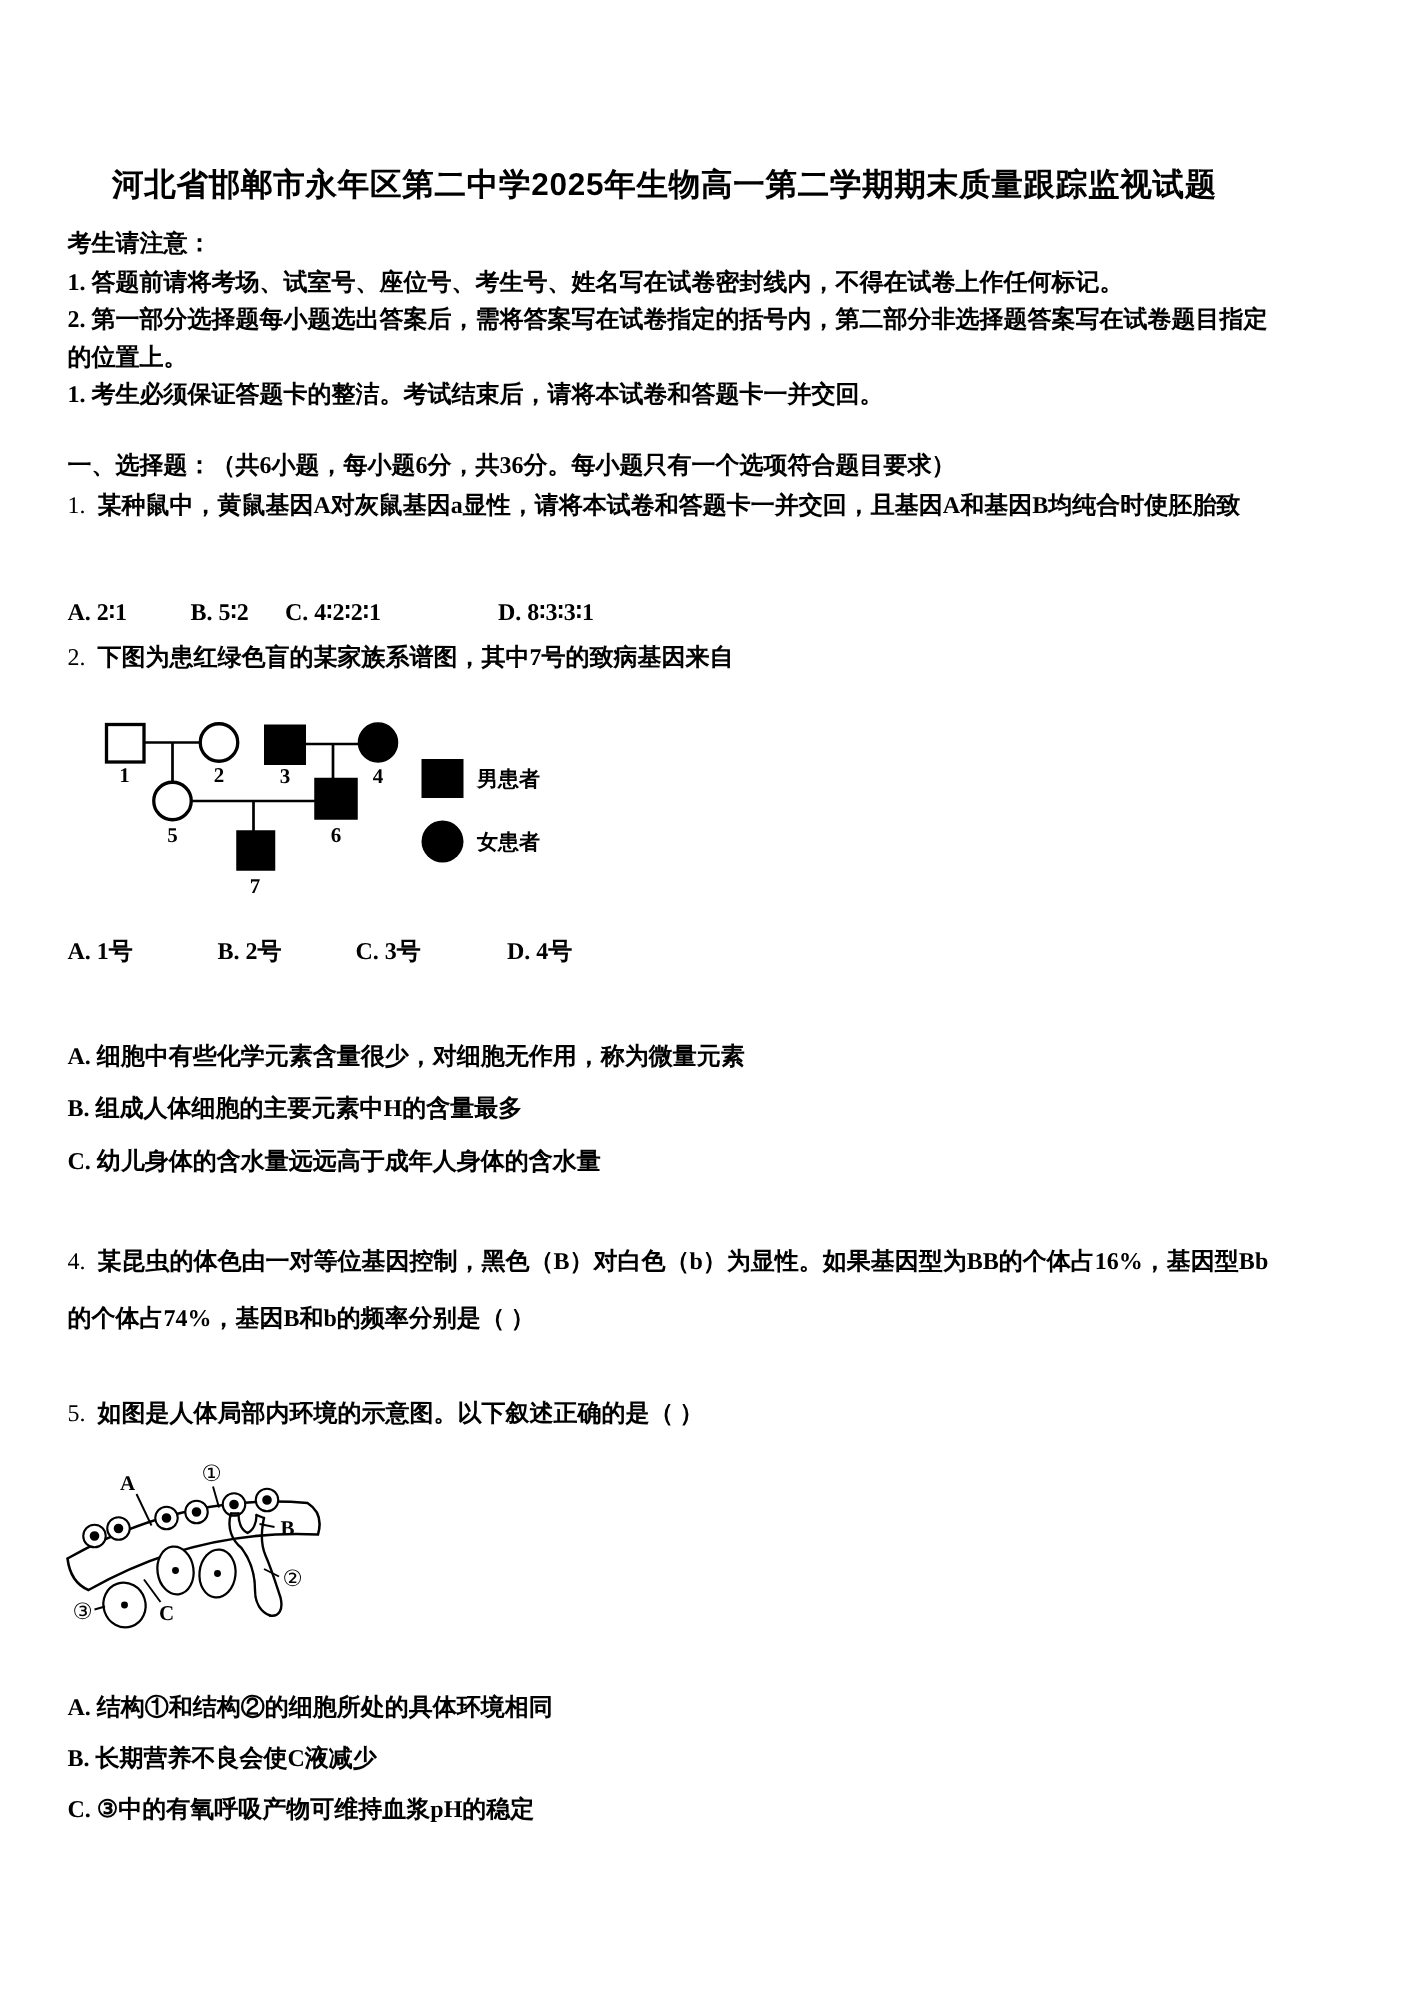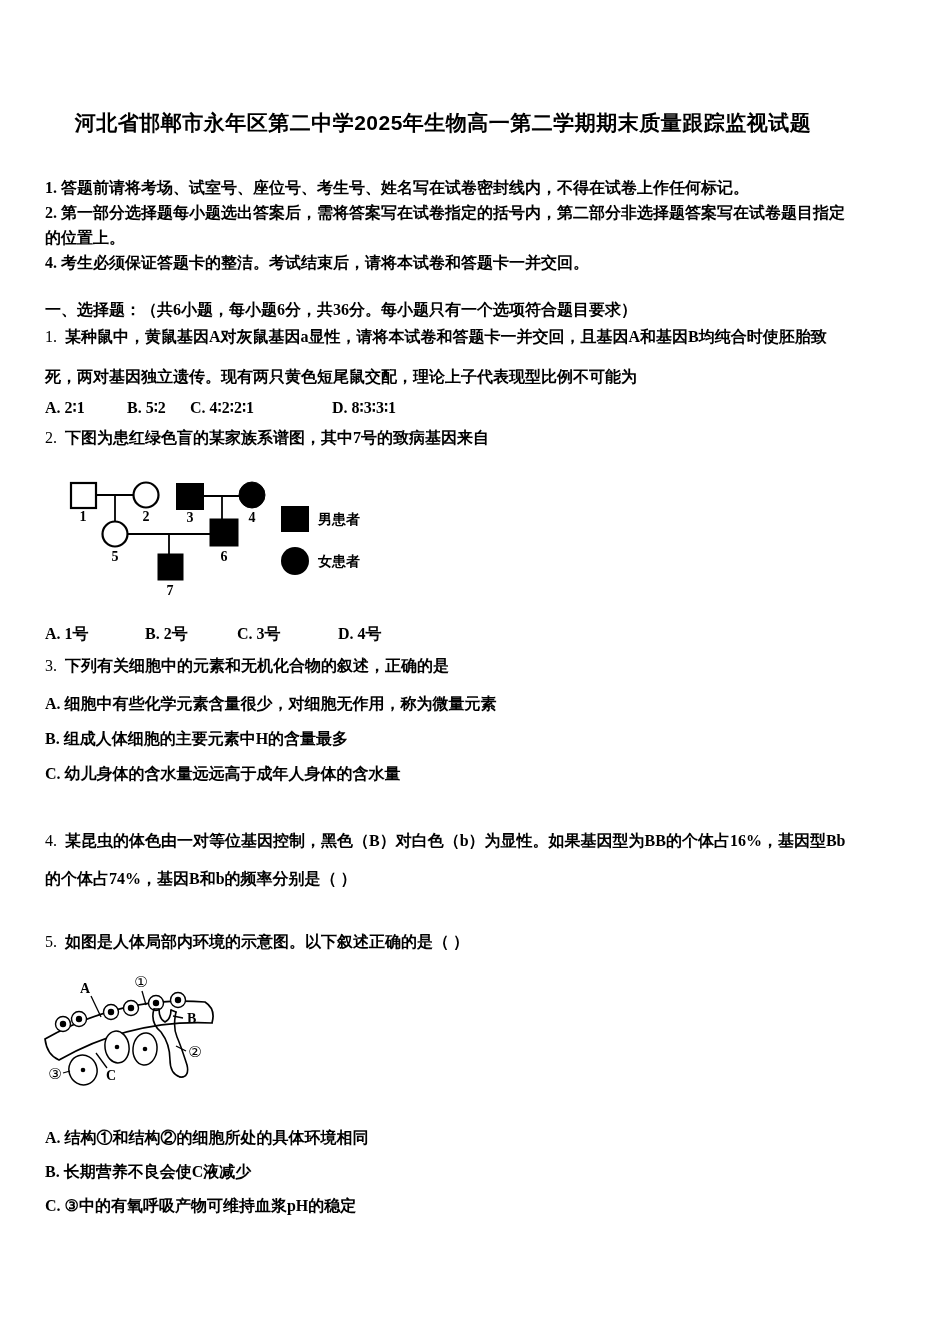--- a/index.html
+++ b/index.html
@@ -21,31 +21,31 @@
   svg text{font-family:"Liberation Serif","DejaVu Serif",serif;font-weight:700;fill:#000;}
   svg .circled{font-weight:400;font-family:"DejaVu Sans","Liberation Sans",sans-serif;}
 </style>
 </head>
 <body>
 
 <div class="page">
 
   <h1 class="title">河北省邯郸市永年区第二中学2025年生物高一第二学期期末质量跟踪监视试题</h1>
 
+  <div class="line" style="top:152px">考生请注意：</div>
   <div class="line" style="top:178px">1. 答题前请将考场、试室号、座位号、考生号、姓名写在试卷密封线内，不得在试卷上作任何标记。</div>
   <div class="line" style="top:203px">2. 第一部分选择题每小题选出答案后，需将答案写在试卷指定的括号内，第二部分非选择题答案写在试卷题目指定</div>
   <div class="line" style="top:228px">的位置上。</div>
-  <div class="line" style="top:253px">4. 考生必须保证答题卡的整洁。考试结束后，请将本试卷和答题卡一并交回。</div>
+  <div class="line" style="top:253px">1. 考生必须保证答题卡的整洁。考试结束后，请将本试卷和答题卡一并交回。</div>
 
   <div class="line" style="top:300px">一、选择题：（共6小题，每小题6分，共36分。每小题只有一个选项符合题目要求）</div>
 
   <div class="line" style="top:327px">
     <span class="qnum">1.</span><span>某种鼠中，黄鼠基因A对灰鼠基因a显性，请将本试卷和答题卡一并交回，且基因A和基因B均纯合时使胚胎致</span>
   </div>
-  <div class="line" style="top:367px">死，两对基因独立遗传。现有两只黄色短尾鼠交配，理论上子代表现型比例不可能为</div>
   <div class="line optrow" style="top:398px">
     <span class="opt" style="left:0px">A. 2∶1</span>
     <span class="opt" style="left:82px">B. 5∶2</span>
     <span class="opt" style="left:145px">C. 4∶2∶2∶1</span>
     <span class="opt" style="left:287px">D. 8∶3∶3∶1</span>
   </div>
 
   <div class="line" style="top:428px">
     <span class="qnum">2.</span><span>下图为患红绿色盲的某家族系谱图，其中7号的致病基因来自</span>
   </div>
@@ -106,23 +106,20 @@
     </g>
   </svg>
 
   <div class="line optrow" style="top:624px">
     <span class="opt" style="left:0px">A. 1号</span>
     <span class="opt" style="left:100px">B. 2号</span>
     <span class="opt" style="left:192px">C. 3号</span>
     <span class="opt" style="left:293px">D. 4号</span>
   </div>
 
-  <div class="line" style="top:656px">
-    <span class="qnum">3.</span><span>下列有关细胞中的元素和无机化合物的叙述，正确的是</span>
-  </div>
   <div class="line" style="top:729px">B. 组成人体细胞的主要元素中H的含量最多</div>
   <div class="line" style="top:694px">A. 细胞中有些化学元素含量很少，对细胞无作用，称为微量元素</div>
   <div class="line" style="top:764px">C. 幼儿身体的含水量远远高于成年人身体的含水量</div>
 
   <div class="line" style="top:831px">
     <span class="qnum">4.</span><span>某昆虫的体色由一对等位基因控制，黑色（B）对白色（b）为显性。如果基因型为BB的个体占16%，基因型Bb</span>
   </div>
   <div class="line" style="top:869px">的个体占74%，基因B和b的频率分别是（ ）</div>
 
   <div class="line" style="top:932px">

